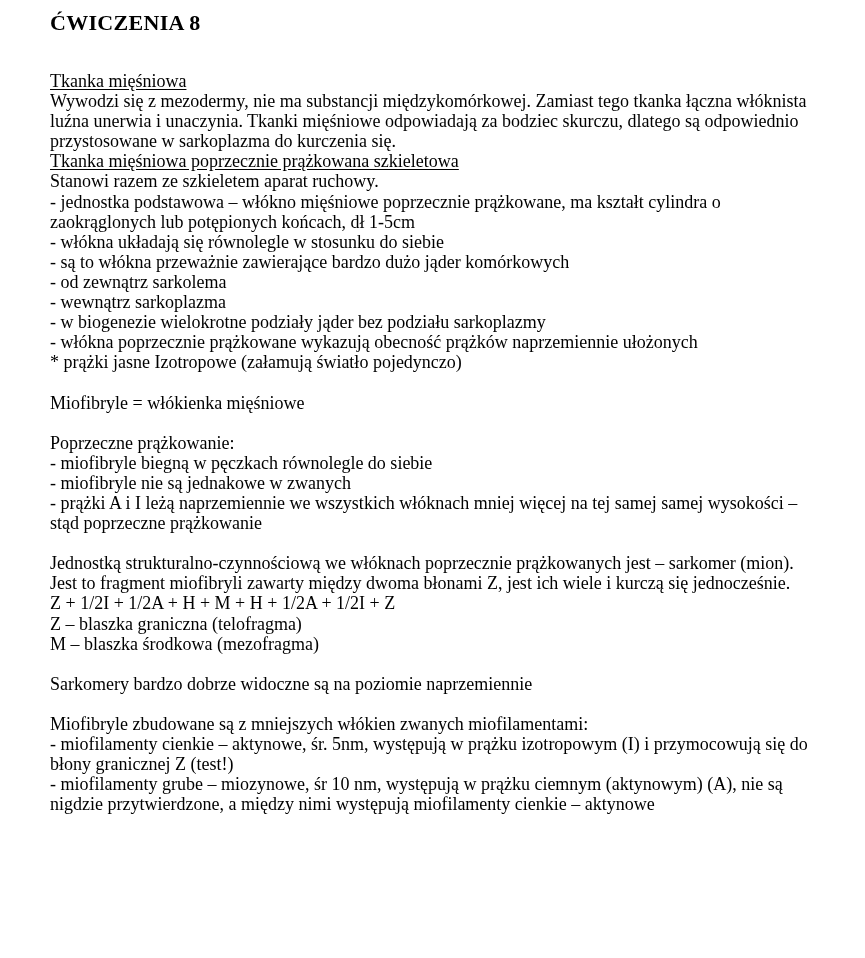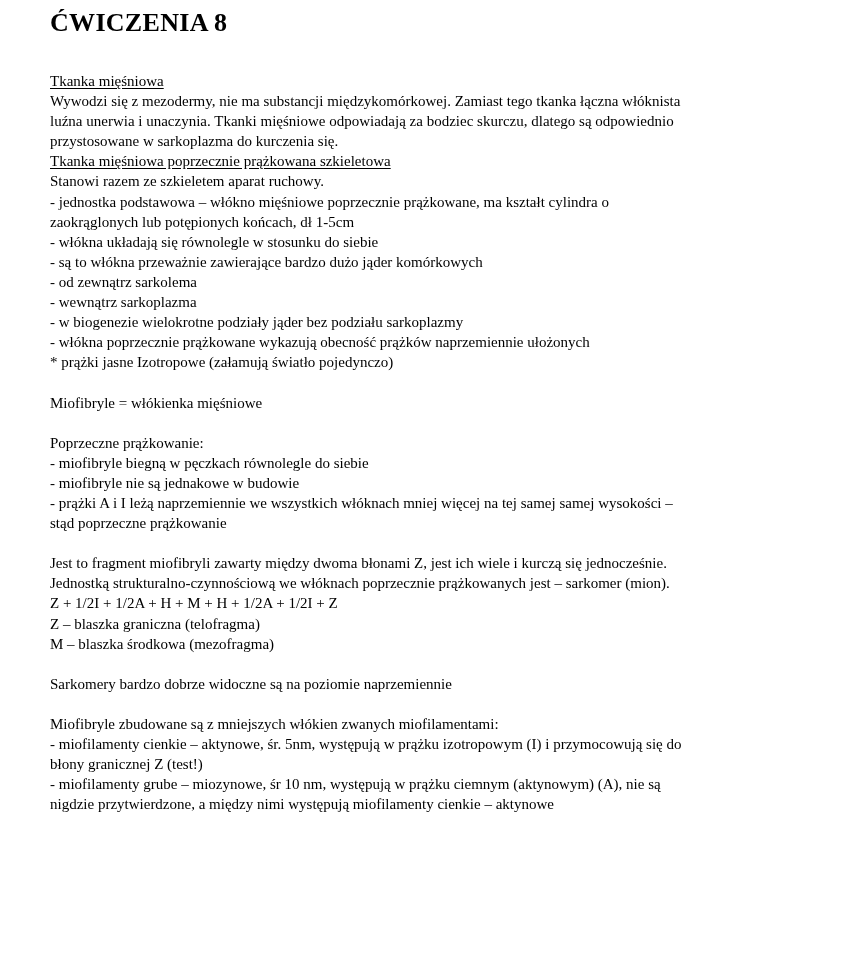--- a/index.html
+++ b/index.html
@@ -13,28 +13,28 @@
     width: 865px;
     height: 958px;
     background: #ffffff;
     overflow: hidden;
     font-family: "Liberation Serif", "DejaVu Serif", serif;
   }
   .content {
     padding: 10px 42px 0 50px;
   }
   .doc-title {
-    font-size: 26px;
+    font-size: 22px;
     font-weight: bold;
     line-height: 26px;
     letter-spacing: 0.3px;
     margin-bottom: 35px;
   }
   .line {
-    font-size: 15px;
+    font-size: 18px;
     line-height: 20.1px;
     min-height: 20.1px;
     white-space: pre;
   }
   .line .u {
     text-decoration: underline;
     text-underline-offset: 2px;
   }
 </style>
 </head>
@@ -57,26 +57,26 @@
         <div class="line">- od zewnątrz sarkolema</div>
         <div class="line">- wewnątrz sarkoplazma</div>
         <div class="line">- w biogenezie wielokrotne podziały jąder bez podziału sarkoplazmy</div>
         <div class="line">- włókna poprzecznie prążkowane wykazują obecność prążków naprzemiennie ułożonych</div>
         <div class="line">* prążki jasne Izotropowe (załamują światło pojedynczo)</div>
         <div class="line">&nbsp;</div>
         <div class="line">Miofibryle = włókienka mięśniowe</div>
         <div class="line">&nbsp;</div>
         <div class="line">Poprzeczne prążkowanie:</div>
         <div class="line">- miofibryle biegną w pęczkach równolegle do siebie</div>
-        <div class="line">- miofibryle nie są jednakowe w budowie</div>
+        <div class="line">- miofibryle nie są jednakowe w zwanych</div>
         <div class="line">- prążki A i I leżą naprzemiennie we wszystkich włóknach mniej więcej na tej samej samej wysokości –</div>
         <div class="line">stąd poprzeczne prążkowanie</div>
         <div class="line">&nbsp;</div>
+        <div class="line">Jednostką strukturalno-czynnościową we włóknach poprzecznie prążkowanych jest – sarkomer (mion).</div>
         <div class="line">Jest to fragment miofibryli zawarty między dwoma błonami Z, jest ich wiele i kurczą się jednocześnie.</div>
-        <div class="line">Jednostką strukturalno-czynnościową we włóknach poprzecznie prążkowanych jest – sarkomer (mion).</div>
         <div class="line">Z + 1/2I + 1/2A + H + M + H + 1/2A + 1/2I + Z</div>
         <div class="line">Z – blaszka graniczna (telofragma)</div>
         <div class="line">M – blaszka środkowa (mezofragma)</div>
         <div class="line">&nbsp;</div>
         <div class="line">Sarkomery bardzo dobrze widoczne są na poziomie naprzemiennie</div>
         <div class="line">&nbsp;</div>
         <div class="line">Miofibryle zbudowane są z mniejszych włókien zwanych miofilamentami:</div>
         <div class="line">- miofilamenty cienkie – aktynowe, śr. 5nm, występują w prążku izotropowym (I) i przymocowują się do</div>
         <div class="line">błony granicznej Z (test!)</div>
         <div class="line">- miofilamenty grube – miozynowe, śr 10 nm, występują w prążku ciemnym (aktynowym) (A), nie są</div>

